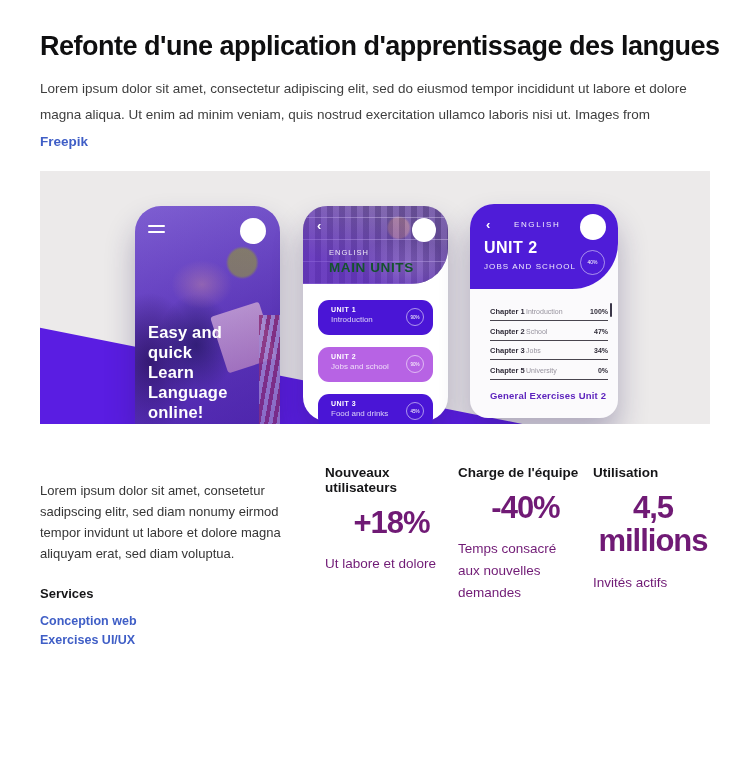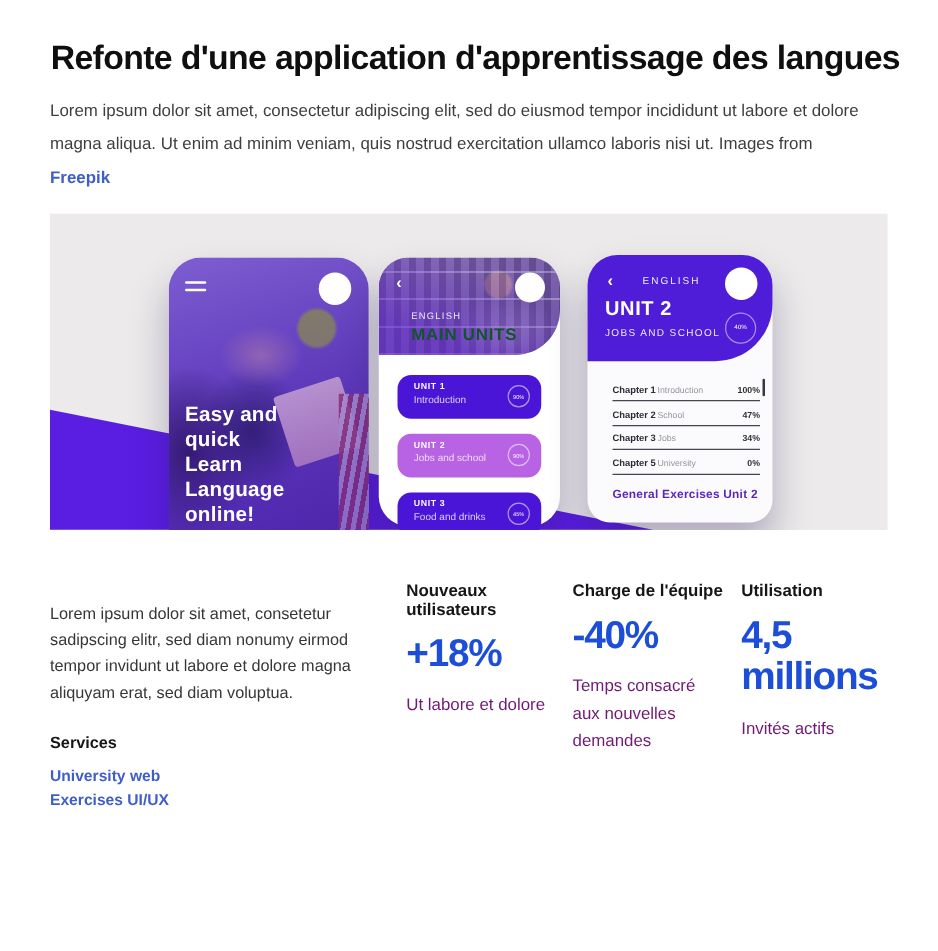--- a/index.html
+++ b/index.html
@@ -15,21 +15,20 @@
 
   
   h1.title {
     margin-top:30px;
     width:680px;
     font-size:27px;
     line-height:1.22;
     font-weight:700;
     letter-spacing:-0.5px;
     color:#0f0f10;
-    text-align:right;
   }
   .intro {
     margin-top:13px;
     width:660px;
     font-size:13.5px;
     line-height:1.95;
     color:#3e3e3e;
   }
   .link { color:#3f5ec6; font-weight:700; text-decoration:none; cursor:pointer; }
 
@@ -44,21 +43,21 @@
   .hero .band {
     position:absolute; inset:0;
     background:#5a1de2;
     clip-path:polygon(0% 62%, 72% 100%, 0% 100%);
   }
   .phone {
     position:absolute;
     box-shadow:0 18px 30px rgba(40,25,90,.30);
   }
   
-  .phone1 { left:95px; top:35px; width:160px; height:218px; border-radius:26px 26px 0 0; overflow:hidden; }
+  .phone1 { left:95px; top:35px; width:145px; height:218px; border-radius:26px 26px 0 0; overflow:hidden; }
   .phone1 .photo {
     position:absolute; inset:0;
     background:
       radial-gradient(circle at 74% 26%, rgba(150,160,70,.95) 0 7%, rgba(150,160,70,0) 8.5%),
       radial-gradient(circle at 82% 60%, rgba(95,110,55,.7) 0 5%, rgba(95,110,55,0) 6.5%),
       radial-gradient(ellipse 30% 16% at 46% 36%, rgba(226,172,158,.55), rgba(226,172,158,0) 70%),
       radial-gradient(ellipse 38% 34% at 42% 64%, rgba(18,24,55,.85), rgba(18,24,55,0) 70%),
       radial-gradient(ellipse 46% 46% at 10% 72%, rgba(24,17,48,.9), rgba(24,17,48,0) 70%),
       linear-gradient(155deg, #8d74d8 0%, #7357c5 35%, #5c3fb0 65%, #4a2c9c 100%);
   }
@@ -164,21 +163,21 @@
   .about .services { margin-top:21px; font-size:13px; font-weight:700; color:#161618; }
   .service-links { margin-top:11px; }
   .service-links a { display:block; font-size:12.5px; line-height:1.55; }
 
   .stats { flex:1; display:flex; }
   .stat { }
   .stat:nth-child(1) { width:133px; }
   .stat:nth-child(2) { width:135px; }
   .stat:nth-child(3) { width:120px; }
   .stat .slabel { font-size:13.5px; font-weight:700; color:#161618; }
-  .stat .svalue { margin-top:11px; font-size:31px; font-weight:700; letter-spacing:-1px; color:#1d4ed8; line-height:1.08; }
+  .stat .svalue { margin-top:11px; font-size:31px; font-weight:700; letter-spacing:-1px; color:#701a75; line-height:1.08;text-align:center; }
   .stat .scaption { margin-top:14px; font-size:13.5px; line-height:1.6; color:#701a75; max-width:118px; }
   .stat:nth-child(3) .svalue { width:120px; }
 </style>
 </head>
 <body>
 
 <div class="page">
 
   <h1 class="title">Refonte d'une application d'apprentissage des langues</h1>
 
@@ -267,21 +266,21 @@
       <div class="gen-ex">General Exercises Unit 2</div>
     </div>
   </div>
 
   <div class="bottom">
 
     <div class="about">
       <p class="body">Lorem ipsum dolor sit amet, consetetur sadipscing elitr, sed diam nonumy eirmod tempor invidunt ut labore et dolore magna aliquyam erat, sed diam voluptua.</p>
       <div class="services">Services</div>
       <div class="service-links">
-        <a class="link">University web</a>
+        <a class="link">Conception web</a>
         <a class="link">Exercises UI/UX</a>
       </div>
     </div>
 
     <div class="stats">
       <div class="stat">
         <div class="slabel">Nouveaux utilisateurs</div>
         <div class="svalue">+18%</div>
         <div class="scaption">Ut labore et dolore</div>
       </div>

